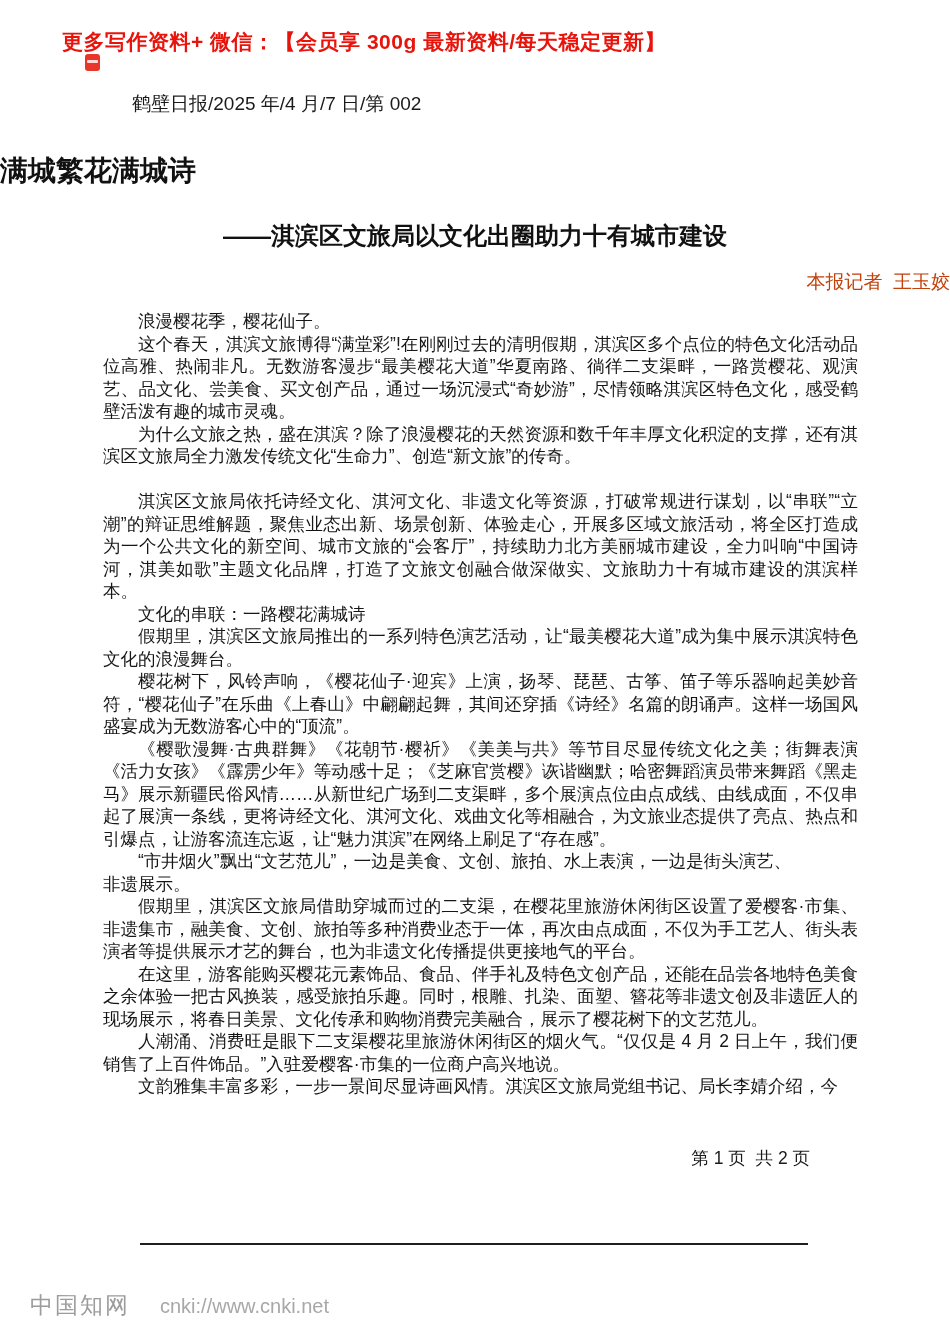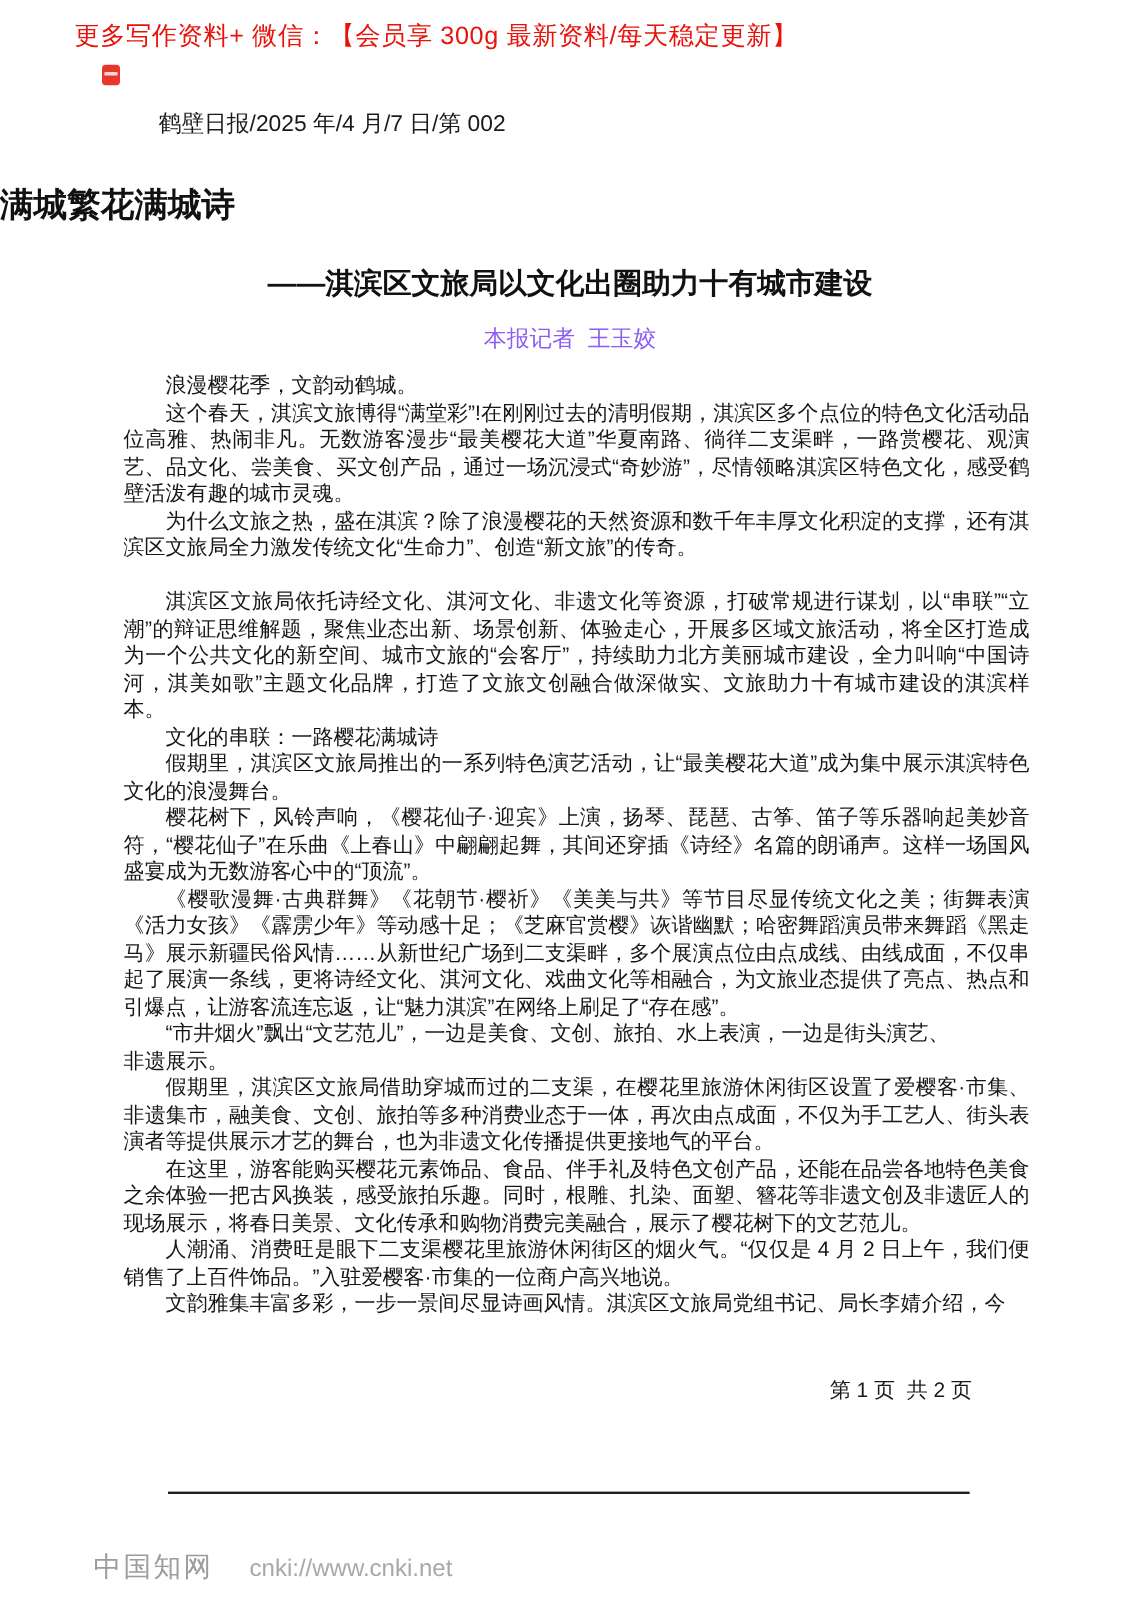--- a/index.html
+++ b/index.html
@@ -8,23 +8,23 @@
     position: relative;
     width: 950px;
     height: 1344px;
     background: #ffffff;
     font-family: "Liberation Sans", "DejaVu Sans", sans-serif;
     overflow: hidden;
   }
   .banner {
     position: absolute;
     left: 62px;
-    top: 16px;
+    top: 28px;
     font-size: 21px;
-    font-weight: normal;
+    font-weight: bold;
     letter-spacing: 0.5px;
     white-space: pre;
     color: #e8130b;
   }
   .red-badge {
     position: absolute;
     left: 85px;
     top: 54px;
     width: 15px;
     height: 17px;
@@ -67,25 +67,25 @@
     text-align: center;
     font-size: 24px;
     font-weight: bold;
     color: #111111;
   }
   .byline {
     position: absolute;
     left: 0;
     top: 269px;
     width: 100%;
-    text-align: center;
+    text-align: right;
     font-size: 19px;
     font-weight: 500;
     white-space: pre;
-    color: #8b5cf6;
+    color: #c2410c;
   }
   .body {
     position: absolute;
     left: 103px;
     top: 310px;
     width: 755px;
     font-size: 17.5px;
     line-height: 22.5px;
     color: #161616;
     text-align: justify;
@@ -108,21 +108,20 @@
     height: 2px;
     background: #1f1f1f;
   }
   .wm {
     position: absolute;
     left: 30px;
     top: 1290px;
     display: flex;
     align-items: baseline;
     gap: 30px;
-    margin-left: 48px;
   }
   .wm-name { font-size: 23px; color: #9c9c9c; letter-spacing: 2px; }
   .wm-url  { font-size: 20px; color: #a8a8a8; }
 </style>
 </head>
 <body>
 
 <div class="page">
 
   <div class="banner" style="color: rgb(232, 19, 11);">更多写作资料+ 微信：【会员享 300g 最新资料/每天稳定更新】</div>
@@ -135,21 +134,21 @@
     <div>鹤壁日报/2025 年/4 月/7 日/第 002</div>
   </div>
 
   <h1 class="title">满城繁花满城诗</h1>
 
   <h2 class="subtitle">——淇滨区文旅局以文化出圈助力十有城市建设</h2>
 
   <div class="byline">本报记者  王玉姣</div>
 
   <div class="body">
-      <p class="para">浪漫樱花季，文韵动鹤城。</p>
+      <p class="para">浪漫樱花季，樱花仙子。</p>
       <p class="para">这个春天，淇滨文旅博得“满堂彩”!在刚刚过去的清明假期，淇滨区多个点位的特色文化活动品位高雅、热闹非凡。无数游客漫步“最美樱花大道”华夏南路、徜徉二支渠畔，一路赏樱花、观演艺、品文化、尝美食、买文创产品，通过一场沉浸式“奇妙游”，尽情领略淇滨区特色文化，感受鹤壁活泼有趣的城市灵魂。</p>
       <p class="para">为什么文旅之热，盛在淇滨？除了浪漫樱花的天然资源和数千年丰厚文化积淀的支撑，还有淇滨区文旅局全力激发传统文化“生命力”、创造“新文旅”的传奇。</p>
       <p class="para blank"></p>
       <p class="para">淇滨区文旅局依托诗经文化、淇河文化、非遗文化等资源，打破常规进行谋划，以“串联”“立潮”的辩证思维解题，聚焦业态出新、场景创新、体验走心，开展多区域文旅活动，将全区打造成为一个公共文化的新空间、城市文旅的“会客厅”，持续助力北方美丽城市建设，全力叫响“中国诗河，淇美如歌”主题文化品牌，打造了文旅文创融合做深做实、文旅助力十有城市建设的淇滨样本。</p>
       <p class="para">文化的串联：一路樱花满城诗</p>
       <p class="para">假期里，淇滨区文旅局推出的一系列特色演艺活动，让“最美樱花大道”成为集中展示淇滨特色文化的浪漫舞台。</p>
       <p class="para">樱花树下，风铃声响，《樱花仙子·迎宾》上演，扬琴、琵琶、古筝、笛子等乐器响起美妙音符，“樱花仙子”在乐曲《上春山》中翩翩起舞，其间还穿插《诗经》名篇的朗诵声。这样一场国风盛宴成为无数游客心中的“顶流”。</p>
       <p class="para">《樱歌漫舞·古典群舞》《花朝节·樱祈》《美美与共》等节目尽显传统文化之美；街舞表演《活力女孩》《霹雳少年》等动感十足；《芝麻官赏樱》诙谐幽默；哈密舞蹈演员带来舞蹈《黑走马》展示新疆民俗风情……从新世纪广场到二支渠畔，多个展演点位由点成线、由线成面，不仅串起了展演一条线，更将诗经文化、淇河文化、戏曲文化等相融合，为文旅业态提供了亮点、热点和引爆点，让游客流连忘返，让“魅力淇滨”在网络上刷足了“存在感”。</p>
       <p class="para">“市井烟火”飘出“文艺范儿”，一边是美食、文创、旅拍、水上表演，一边是街头演艺、<br>非遗展示。</p>
       <p class="para">假期里，淇滨区文旅局借助穿城而过的二支渠，在樱花里旅游休闲街区设置了爱樱客·市集、非遗集市，融美食、文创、旅拍等多种消费业态于一体，再次由点成面，不仅为手工艺人、街头表演者等提供展示才艺的舞台，也为非遗文化传播提供更接地气的平台。</p>

